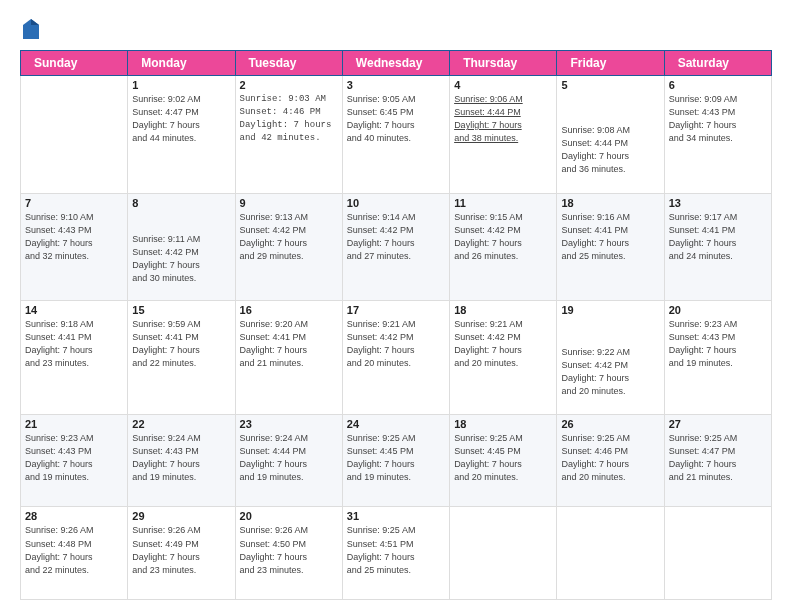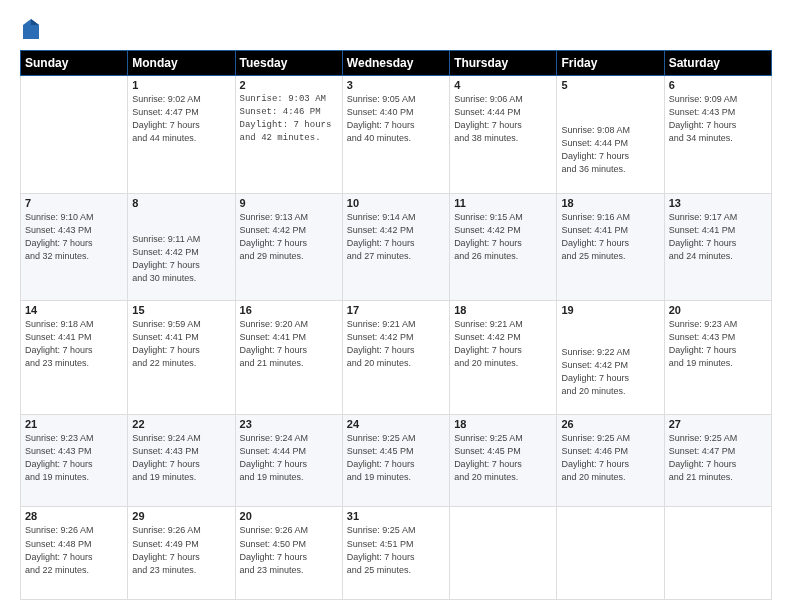--- a/index.html
+++ b/index.html
@@ -58,25 +58,25 @@
       color: #555;
     }
     .calendar {
       flex: 1;
       border: 1px solid #ccc;
       border-collapse: collapse;
       width: 100%;
       table-layout: fixed;
     }
     .calendar th {
-      background: #000000;
+      background: #ec4899;
       color: #fff;
       font-size: 12px;
       font-weight: bold;
-      padding: 5px 4px;
+      padding: 5px 13px;
       text-align: left;
       border: 1px solid #1e5a9a;
     }
     .calendar td {
       vertical-align: top;
       border: 1px solid #ddd;
       padding: 3px 4px;
       font-size: 9.5px;
       color: #333;
       height: 82px;
@@ -152,27 +152,27 @@
           <td>
             <span class="day-num">2</span>
             <div class="cell-text" style="white-space: pre-line; font-family: Liberation Mono, monospace;">Sunrise: 9:03 AM
 Sunset: 4:46 PM
 Daylight: 7 hours
 and 42 minutes.</div>
           </td>
           <td>
             <span class="day-num">3</span>
             <div class="cell-text" style="white-space: pre-line;">Sunrise: 9:05 AM
-Sunset: 4:40 PM
+Sunset: 6:45 PM
 Daylight: 7 hours
 and 40 minutes.</div>
           </td>
           <td>
             <span class="day-num">4</span>
-            <div class="cell-text" style="white-space: pre-line;">Sunrise: 9:06 AM
+            <div class="cell-text" style="white-space: pre-line; text-decoration: underline;">Sunrise: 9:06 AM
 Sunset: 4:44 PM
 Daylight: 7 hours
 and 38 minutes.</div>
           </td>
           <td>
             <span class="day-num">5</span>
             <div class="cell-text" style="white-space: pre-line; margin-top: 33px;">Sunrise: 9:08 AM
 Sunset: 4:44 PM
 Daylight: 7 hours
 and 36 minutes.</div>

